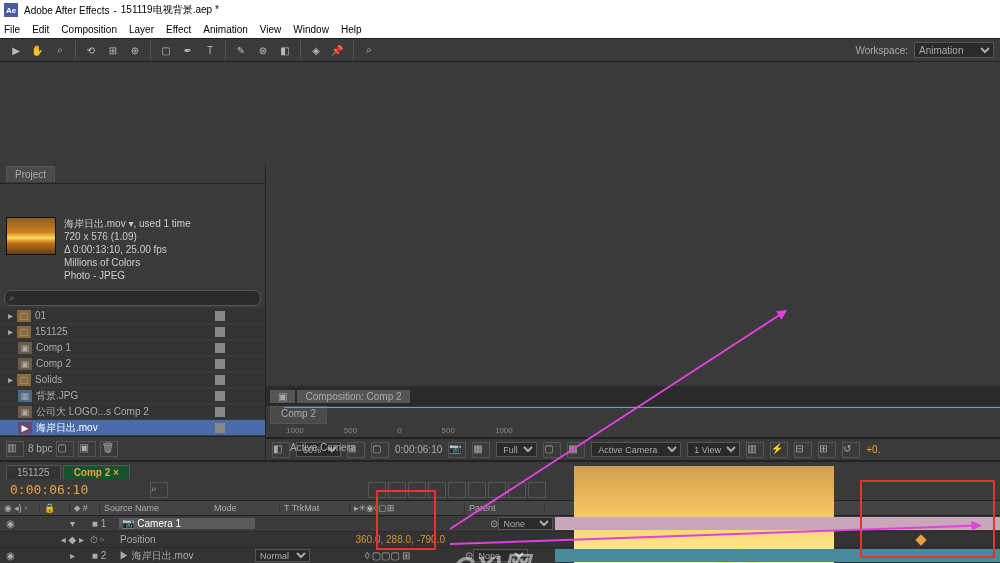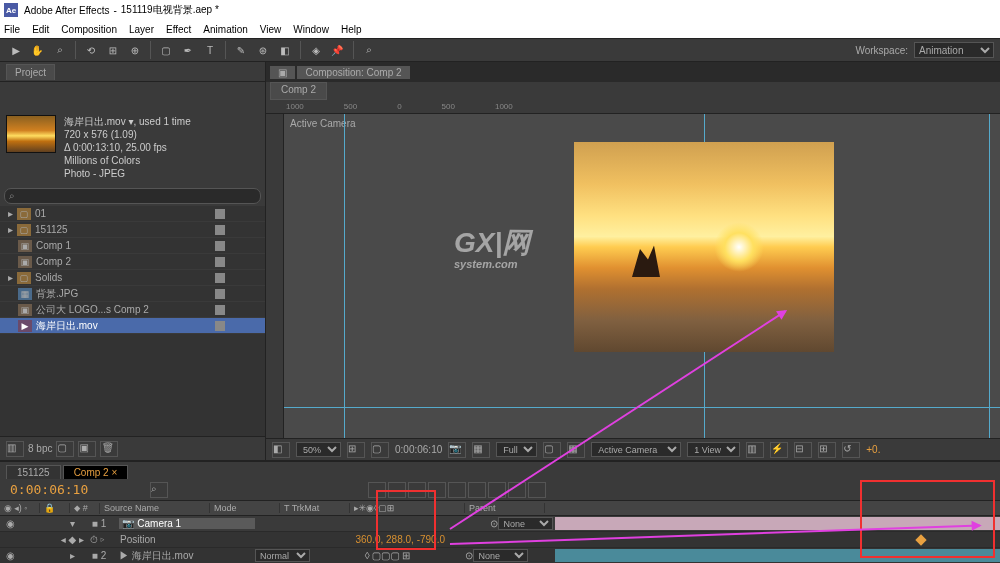--- a/index.html
+++ b/index.html
@@ -6,21 +6,21 @@
 body { width: 1000px; height: 563px; background: #3a3a3a; color: #aaa; font-size: 10px; overflow: hidden; position: relative; }
 .titlebar { height: 20px; background: #fff; display: flex; align-items: center; padding: 0 4px; color: #000; }
 .titlebar .icon { width: 14px; height: 14px; background: #4a5aa5; margin-right: 6px; display: flex; align-items: center; justify-content: center; color: #fff; font-size: 8px; font-weight: bold; }
 .menubar { height: 18px; background: #fff; display: flex; align-items: center; padding: 0 4px; color: #000; gap: 12px; }
 .menubar span { cursor: pointer; }
 .toolbar { height: 24px; background: #3a3a3a; border-top: 1px solid #222; border-bottom: 1px solid #222; display: flex; align-items: center; padding: 0 6px; gap: 2px; }
 .tool-btn { width: 20px; height: 20px; display: flex; align-items: center; justify-content: center; color: #bbb; }
 .tool-sep { width: 1px; height: 18px; background: #555; margin: 0 3px; }
 .workspace-sel { margin-left: auto; display: flex; align-items: center; gap: 6px; }
 .workspace-sel select { background: #2a2a2a; color: #aaa; border: 1px solid #555; font-size: 10px; height: 16px; width: 80px; }
-.main-area { display: flex; height: 398px; }
+.main-area { display: flex; height: 398px; align-items: flex-end; }
 .project-panel { width: 266px; background: #3a3a3a; border-right: 1px solid #222; display: flex; flex-direction: column; }
 .panel-tab { height: 20px; display: flex; align-items: center; padding: 0 6px; background: #3a3a3a; border-bottom: 1px solid #222; }
 .panel-tab .tab { background: #4a4a4a; padding: 2px 8px; border: 1px solid #555; border-bottom: none; }
 .project-header { display: flex; padding: 6px; gap: 8px; margin-top: 27px; }
 .thumb { width: 50px; height: 38px; background: linear-gradient(to bottom, #8a6020 0%, #d08020 40%, #ffdd60 55%, #c07010 70%, #604020 100%); border: 1px solid #111; }
 .proj-info { font-size: 10px; line-height: 13px; color: #ccc; }
 .search-box { margin: 2px 4px; height: 16px; background: #2a2a2a; border: 1px solid #555; border-radius: 7px; display: flex; align-items: center; padding: 0 4px; color: #888; }
 .col-headers { display: flex; height: 18px; background: #444; border-top: 1px solid #222; border-bottom: 1px solid #222; align-items: center; font-size: 9px; }
 .col-name { width: 150px; padding-left: 6px; }
 .col-com { width: 60px; }
@@ -51,21 +51,21 @@
 .sunset-img { position: absolute; left: 290px; top: 28px; width: 260px; height: 210px; background: linear-gradient(to bottom, #d0a050 0%, #f0c060 20%, #ffe080 35%, #fff0a0 45%, #ffcc50 50%, #e09030 60%, #b07030 70%, #806040 85%, #604830 100%); }
 .sunset-img::after { content: ''; position: absolute; left: 140px; top: 80px; width: 50px; height: 50px; background: radial-gradient(circle, #fff 0%, #ffe060 40%, transparent 70%); border-radius: 50%; }
 .rock { position: absolute; left: 50px; top: 100px; width: 40px; height: 35px; background: #2a1a10; clip-path: polygon(20% 100%, 40% 20%, 60% 50%, 75% 10%, 90% 100%); }
 .watermark { position: absolute; left: 170px; top: 110px; color: rgba(255,255,255,0.5); font-size: 28px; font-weight: bold; font-style: italic; }
 .watermark small { font-size: 11px; display: block; margin-top: -4px; }
 .comp-footer { height: 22px; background: #3a3a3a; border-top: 1px solid #222; display: flex; align-items: center; padding: 0 6px; gap: 6px; }
 .cf-sel { background: #2a2a2a; border: 1px solid #555; color: #aaa; font-size: 9px; height: 15px; padding: 0 2px; }
 .timeline-panel { height: 103px; background: #3a3a3a; border-top: 2px solid #222; }
 .tl-tabs { height: 17px; display: flex; align-items: flex-end; padding-left: 6px; gap: 2px; }
 .tl-tab { padding: 1px 10px; background: #333; border: 1px solid #555; border-bottom: none; font-size: 10px; }
-.tl-tab.active { background: #000000; color: #e8a040; }
+.tl-tab.active { background: #14532d; color: #e8a040; font-weight: bold; }
 .tl-header { height: 22px; display: flex; align-items: center; background: #3a3a3a; border-bottom: 1px solid #222; }
 .timecode { color: #e8a040; font-size: 13px; font-family: monospace; padding: 0 10px; width: 100px; }
 .tl-tools { display: flex; gap: 2px; margin-left: 200px; }
 .tl-tool { width: 18px; height: 16px; border: 1px solid #555; background: #3a3a3a; }
 .tl-ruler { flex: 1; height: 100%; background: #333; display: flex; align-items: center; padding-left: 10px; gap: 55px; color: #888; font-size: 8px; position: relative; margin-left: 20px; }
 .tl-cols { height: 15px; display: flex; background: #444; border-bottom: 1px solid #222; align-items: center; font-size: 9px; }
 .tlc { padding: 0 4px; border-right: 1px solid #333; }
 .tl-rows { background: #333; }
 .tl-row { height: 16px; display: flex; align-items: center; border-bottom: 1px solid #2a2a2a; }
 .tl-row.cam { background: #3a3a3a; }

